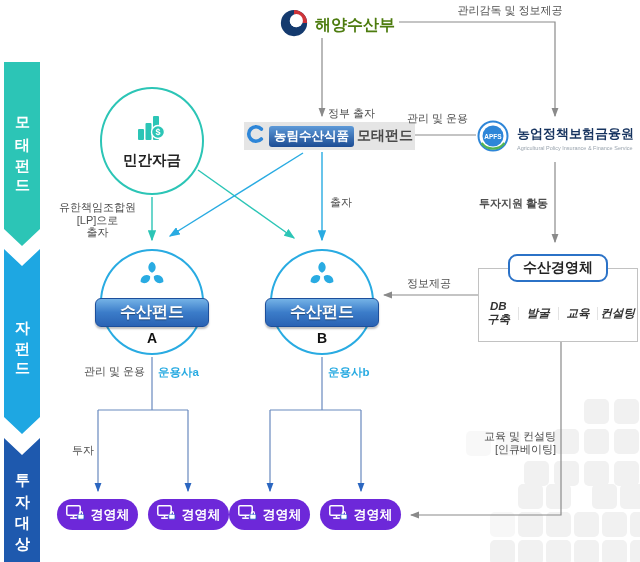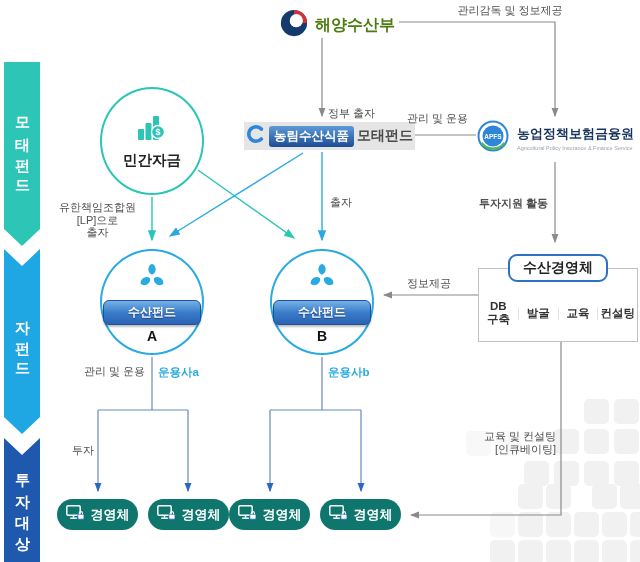--- a/index.html
+++ b/index.html
@@ -31,37 +31,37 @@
   .apfs-sub{font-size:5.5px;color:#9aa4ae;margin-top:2px;white-space:nowrap;}
 
   
   .circle{position:absolute;border-radius:50%;background:#fff;display:flex;flex-direction:column;
       align-items:center;justify-content:center;z-index:2;box-sizing:border-box;}
   .private{left:100px;top:87px;width:104px;height:108px;border:2.5px solid #2cc5b6;gap:4px;}
   .cname{font-size:14.5px;font-weight:bold;color:#222;}
   .fund{width:104px;height:106px;border:2.5px solid #29abe2;gap:3px;}
   .fundA{left:100px;top:249px;} .fundB{left:270px;top:249px;}
   .fund-btn{background:linear-gradient(180deg,#74b2e6,#3b7cc9 50%,#2a63b4);border:1px solid #1d4f9b;
-      border-radius:6px;color:#fff;font-size:12px;font-weight:bold;padding:3px 24px;
+      border-radius:6px;color:#fff;font-size:16px;font-weight:bold;padding:3px 24px;
       text-shadow:0 1px 1px rgba(0,0,0,.4);box-shadow:0 2px 2px rgba(0,0,0,.25);white-space:nowrap;}
   .fund-letter{font-size:14px;font-weight:bold;color:#111;}
 
   
   .entity-box{position:absolute;left:478px;top:268px;width:160px;height:74px;border:1px solid #c2c2c2;
       background:#fff;z-index:2;box-sizing:border-box;}
   .entity-title{position:absolute;top:-15px;left:50%;transform:translateX(-50%);background:#fff;
       border:2px solid #2b72c7;border-radius:9px;padding:3px 13px;font-size:14px;font-weight:bold;
       color:#222;white-space:nowrap;}
-  .entity-cells{display:flex;height:100%;padding-top:16px;box-sizing:border-box;align-items:center;}
+  .entity-cells{display:flex;height:100%;padding-top:16px;box-sizing:border-box;align-items:center;font-style:italic;}
   .entity-cell{flex:1;text-align:center;font-size:11.5px;font-weight:bold;color:#333;
       white-space:pre-line;line-height:13px;}
   .entity-cell+.entity-cell{border-left:1px solid #e3e3e3;}
 
   
-  .pill{position:absolute;top:499px;width:81px;height:31px;background:#0f766e;border-radius:16px;
+  .pill{position:absolute;top:499px;width:81px;height:31px;background:#6d28d9;border-radius:16px;
       display:flex;align-items:center;justify-content:center;gap:6px;z-index:2;color:#fff;
       font-weight:bold;font-size:13px;}
 
   
   .lbl{position:absolute;font-size:11px;color:#4f4f4f;z-index:2;white-space:pre-line;line-height:12.5px;}
   .mgr{position:absolute;font-size:11.5px;font-weight:bold;color:#29abe2;z-index:2;white-space:nowrap;}
 </style>
 </head>
 <body>
 

